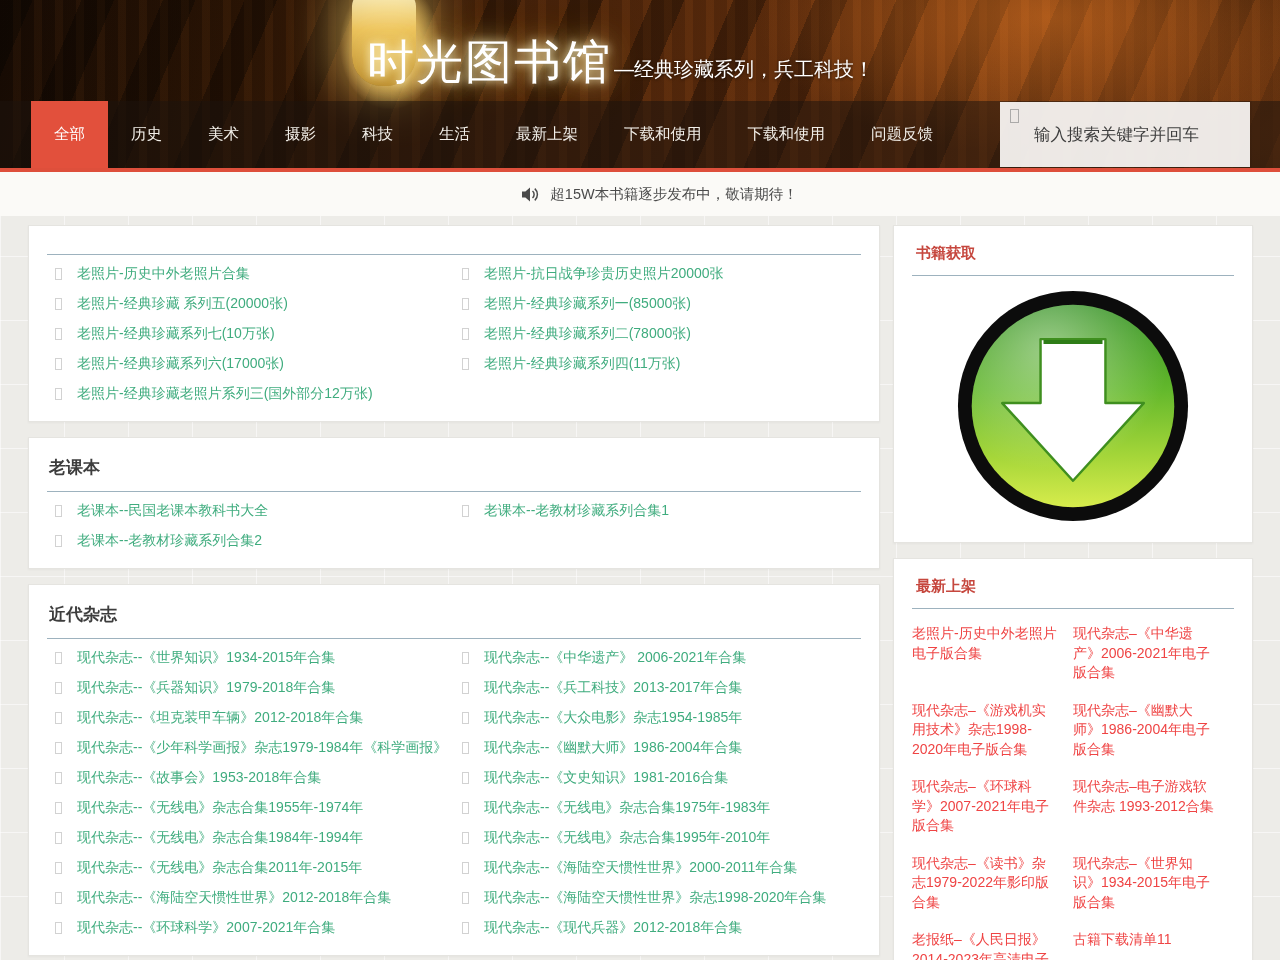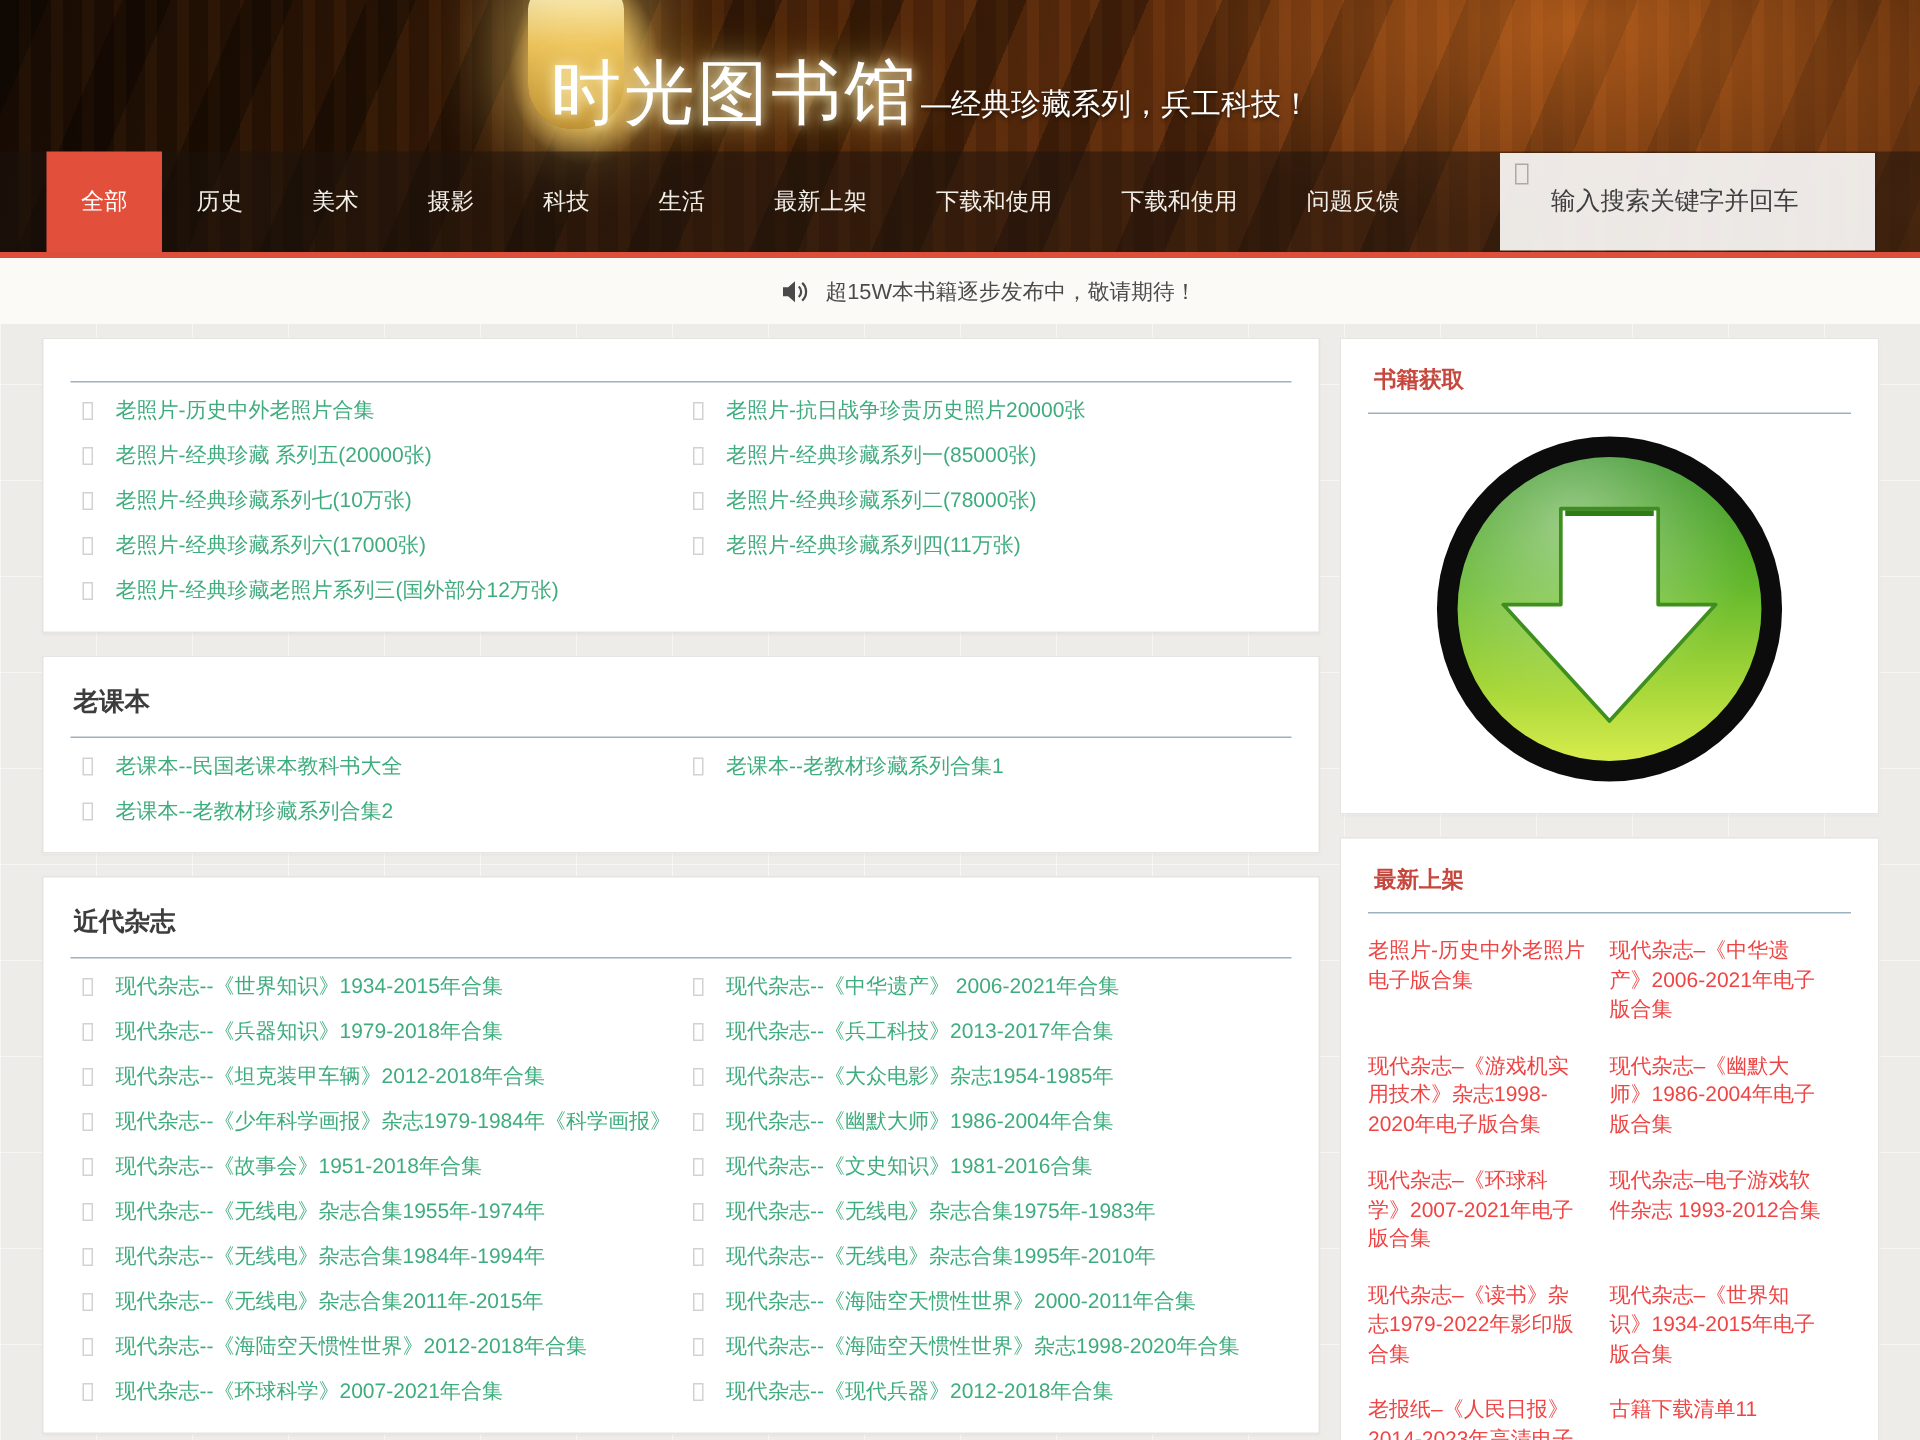--- a/index.html
+++ b/index.html
@@ -290,21 +290,21 @@
               <a href="#">现代杂志--《少年科学画报》杂志1979-1984年《科学画报》</a>
             </li>
 
             <li>
               <span class="bullet"></span>
               <a href="#">现代杂志--《幽默大师》1986-2004年合集</a>
             </li>
 
             <li>
               <span class="bullet"></span>
-              <a href="#">现代杂志--《故事会》1951-2018年合集</a>
+              <a href="#">现代杂志--《故事会》1953-2018年合集</a>
             </li>
 
             <li>
               <span class="bullet"></span>
               <a href="#">现代杂志--《文史知识》1981-2016合集</a>
             </li>
 
             <li>
               <span class="bullet"></span>
               <a href="#">现代杂志--《无线电》杂志合集1955年-1974年</a>

